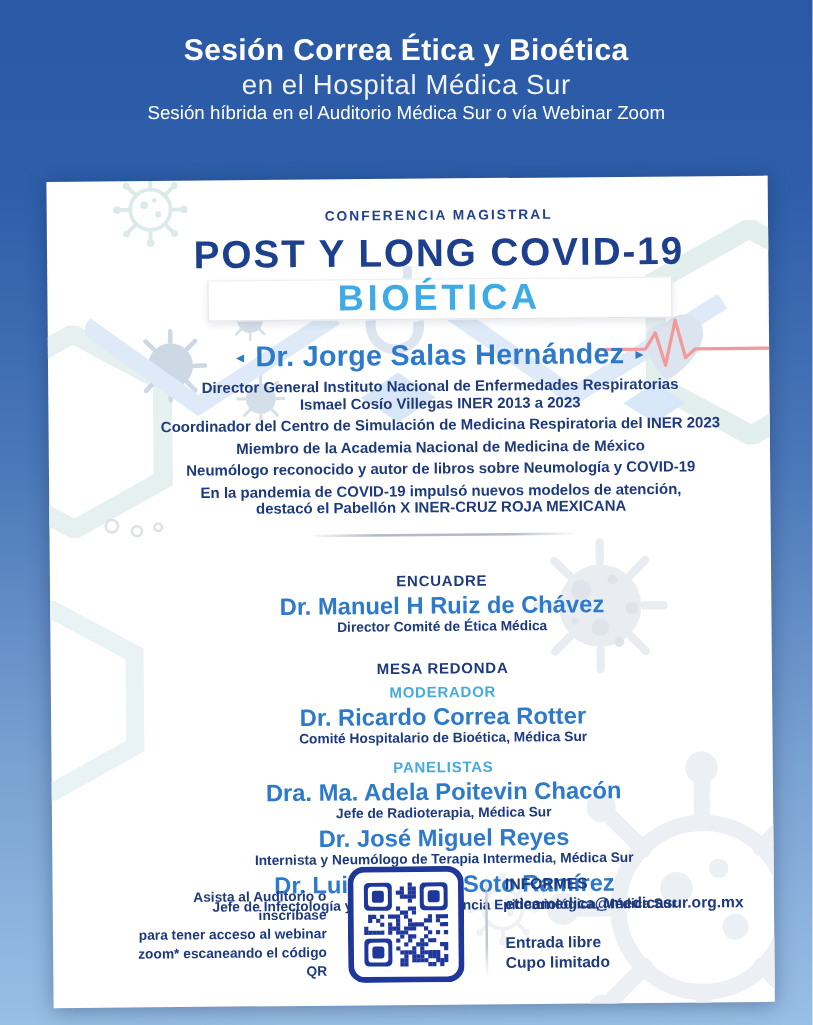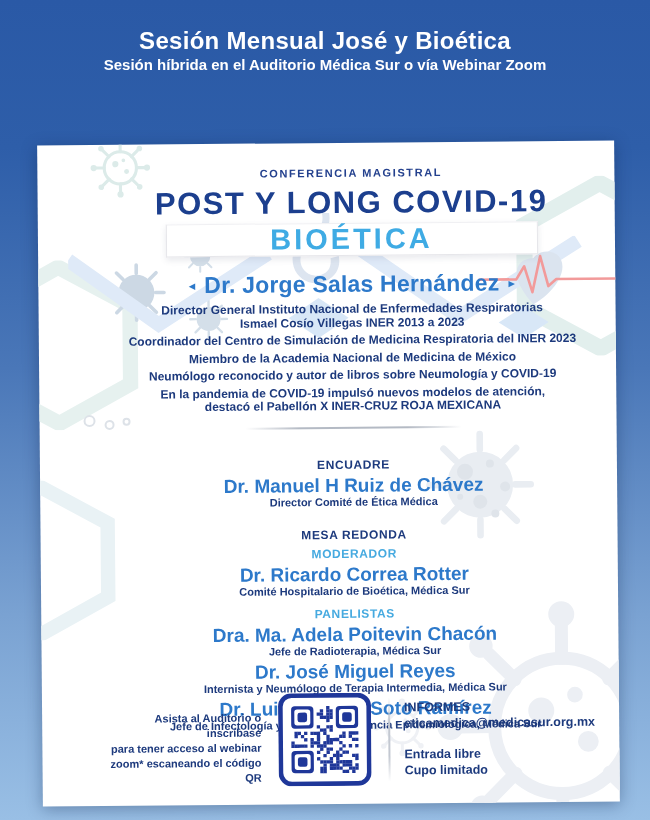--- a/index.html
+++ b/index.html
@@ -6,21 +6,21 @@
   html,body { width:650px; height:820px; overflow:hidden; }
   body {
     font-family:"Liberation Sans", sans-serif;
     background:linear-gradient(180deg,#2a59a6 0%,#2e5ea9 18%,#4a77b8 45%,#7aa2d2 75%,#99bfe5 100%);
     position:relative;
   }
   .hdr { text-align:center; color:#ffffff; padding-top:27px; position:relative; z-index:2; }
   .hdr-title { font-size:24px; font-weight:bold; letter-spacing:.3px; line-height:28px; }
   .hdr-sub   { font-size:22px; font-weight:normal; opacity:.93; line-height:26px; letter-spacing:.5px; }
   .hdr-date  { font-size:15px; font-weight:bold; margin-top:15px; line-height:19px; }
-  .hdr-mode  { font-size:15px; font-weight:bold; line-height:19px; }
+  .hdr-mode  { font-size:15px; font-weight:normal; line-height:19px; }
 
   .card {
     position:absolute; left:40px; top:143px; width:577px; height:661px;
     background:#ffffff; box-shadow:0 3px 16px rgba(10,30,70,.35);
     transform:rotate(-0.5deg); transform-origin:50% 50%;
     overflow:hidden; z-index:1;
   }
   .deco { position:absolute; z-index:0; pointer-events:none; }
   .content { position:relative; z-index:2; margin-left:50px; width:527px; text-align:center; }
 
@@ -113,21 +113,22 @@
             <line x1="72" y1="72" x2="83" y2="83"></line>
           <line x1="72" y1="28" x2="83" y2="17"></line>
             <line x1="28" y1="72" x2="17" y2="83"></line>
         </g>
       </g>
     </symbol>
   </defs>
 </svg>
 
 <div class="hdr">
-  <div class="hdr-title">Sesión Mensual José y Bioética</div>
+  <div class="hdr-title">Sesión Correa Ética y Bioética</div>
+  <div class="hdr-sub">en el Hospital Médica Sur</div>
   <div class="hdr-mode">Sesión híbrida en el Auditorio Médica Sur o vía Webinar Zoom</div>
 </div>
 
 <div class="card">
 
   <svg class="deco" style="left:472px;top:35px;width:180px;height:180px;color:#e2efed;">
       <use href="#sym-hex"></use>
     </svg>
   <svg class="deco" style="left:-65px;top:115px;width:170px;height:170px;color:#e6f1ef;">
       <use href="#sym-hex"></use>

